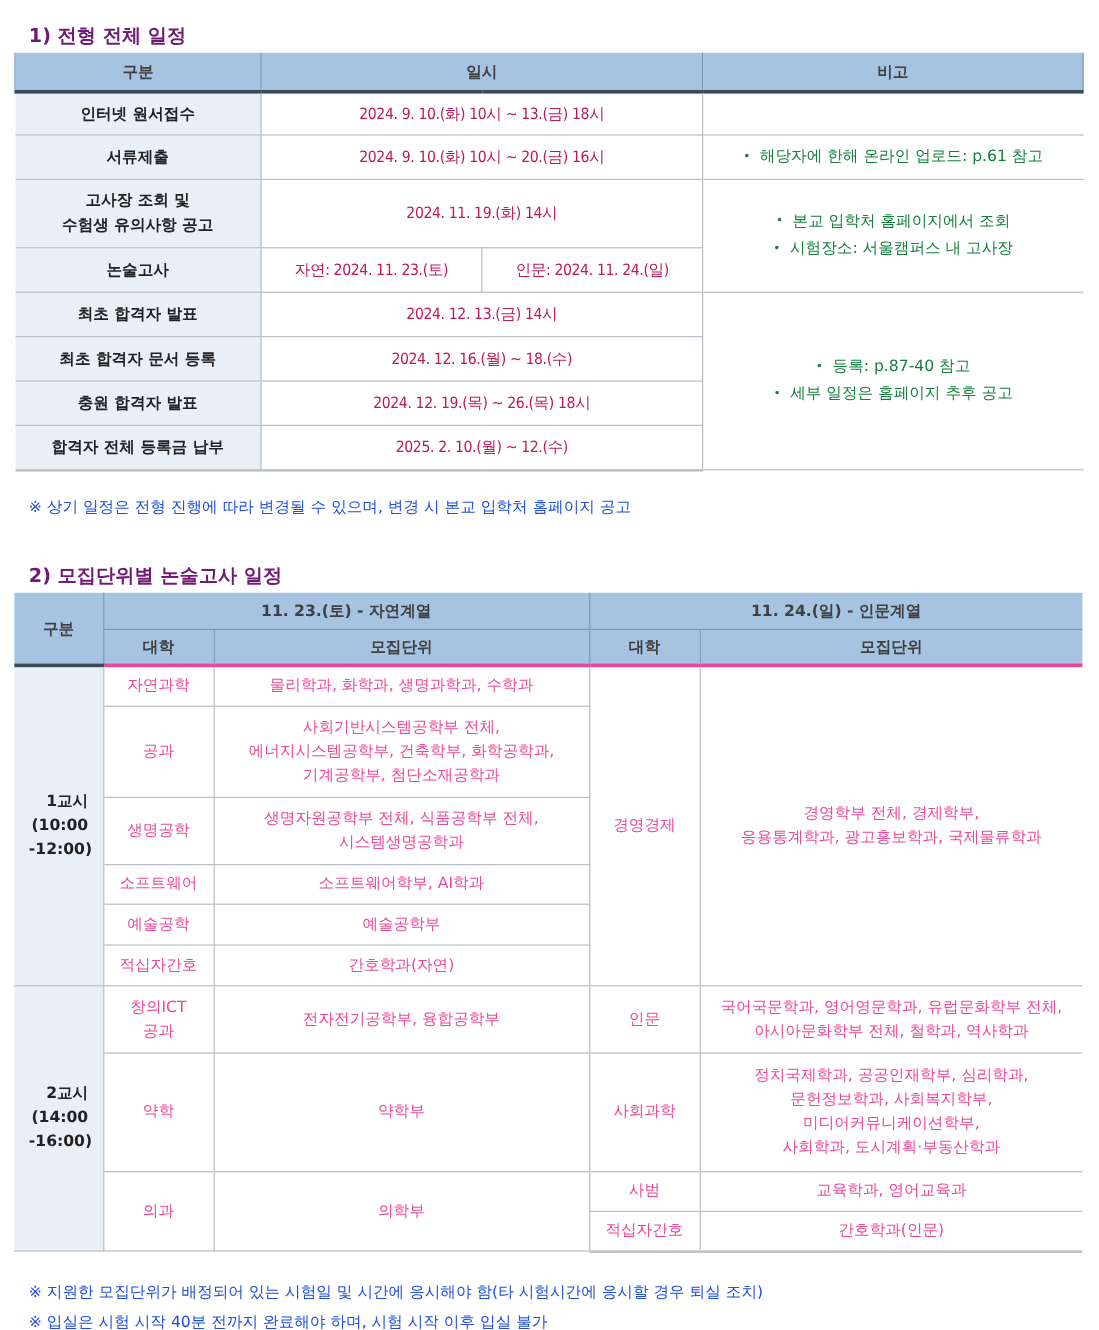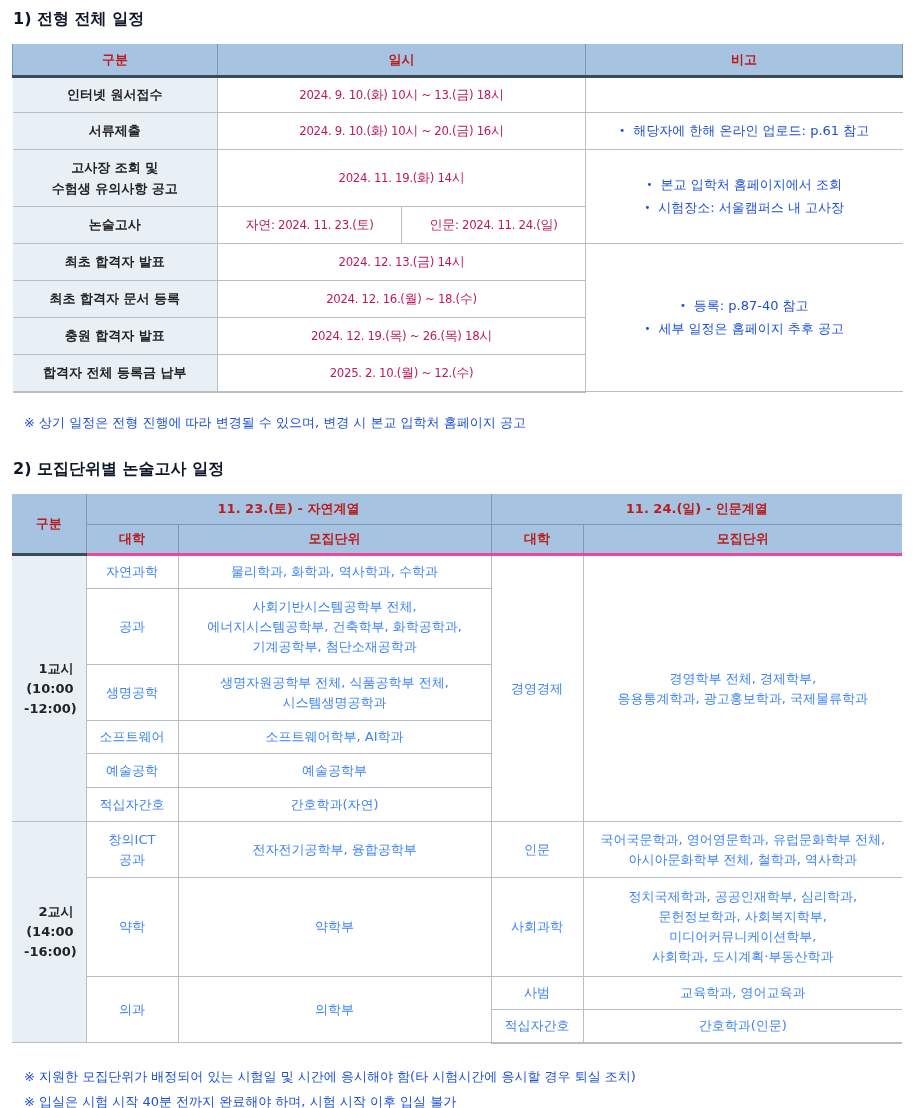--- a/index.html
+++ b/index.html
@@ -3,42 +3,42 @@
 <meta charset="utf-8">
 <style>
   html, body { margin: 0; padding: 0; background: #ffffff; }
   body {
     width: 916px; height: 1108px; position: relative; overflow: hidden;
     font-family: "DejaVu Sans", "Liberation Sans", sans-serif;
     color: #333333;
   }
   .section-title {
     position: absolute; left: 12px;
-    font-size: 16px; font-weight: bold; color: #0f172a; margin: 1px;
+    font-size: 16px; font-weight: bold; color: #701a75; margin: 12px;
   }
   table { border-collapse: collapse; position: absolute; table-layout: fixed; }
   th {
-    background: #a6c4e2; color: #b91c1c; font-weight: bold; font-size: 13px;
+    background: #a6c4e2; color: #404040; font-weight: bold; font-size: 13px;
     text-align: center; padding: 0; border-left: 1px solid #7d98b3; border-right: 1px solid #7d98b3;
   }
   td { font-size: 13px; padding: 0 12px; border: 1px solid #b8bec4; vertical-align: middle; text-align: center; }
   .t1 { left: 12px; top: 44px; width: 890px; }
   .t1 thead th { height: 31px; border-bottom: 3px solid #3b4a57; }
   .t1 td.label { background: #e8eff5; font-weight: bold; color: #222; }
   .t1 td.value { color: #be185d; font-family: "DejaVu Sans Condensed", "DejaVu Sans", sans-serif; letter-spacing: -0.3px; }
   .t1 tr td:first-child { border-left: none; }
   .t1 tr td:last-child { border-right: none; }
   .t1 tbody tr:last-child td { border-bottom: 2px solid #b8bec4; }
-  .bullet { display: block; line-height: 22px; color: #1d4ed8; }
+  .bullet { display: block; line-height: 22px; color: #15803d; }
   .bullet::before { content: "\2022"; margin-right: 8px; font-size: 10px; position: relative; top: -1px; }
   .note { position: absolute; left: 12px; font-size: 13px; color: #1d4ed8; margin: 12px; text-align: right; }
   .t2 { left: 12px; top: 494px; width: 890px; }
   .t2 thead th { height: 30px; border-bottom: 1px solid #7d98b3; }
   .t2 thead tr.sub th { border-bottom: 3px solid #ec4899; height: 28px; }
-  .t2 td { font-size: 13px; color: #3b82f6; line-height: 20px; }
+  .t2 td { font-size: 13px; color: #ec4899; line-height: 20px; }
   .t2 td.period { background: #e8eff5; text-align: right; font-weight: bold; color: #222; border-left: none; }
   .t2 td.college { text-align: center; padding: 0 4px; }
   .t2 td.units:last-child { border-right: none; }
   .t2 tbody tr:last-child td { border-bottom: 2px solid #b8bec4; }
 </style>
 </head>
 <body>
 
 <h2 class="section-title" style="top:8px;">1) 전형 전체 일정</h2>
 
@@ -134,21 +134,21 @@
     </tr>
   </thead>
   <tbody>
     <tr style="height:34px">
       <td class="period" rowspan="6">
         <div>1교시</div>
         <div>(10:00</div>
         <div>-12:00)</div>
       </td>
       <td class="college">자연과학</td>
-      <td>물리학과, 화학과, 역사학과, 수학과</td>
+      <td>물리학과, 화학과, 생명과학과, 수학과</td>
       <td class="college" rowspan="6">경영경제</td>
       <td class="units" rowspan="6">
         <div>경영학부 전체, 경제학부,</div>
         <div>응용통계학과, 광고홍보학과, 국제물류학과</div>
       </td>
     </tr>
     <tr style="height:76px">
       <td class="college">공과</td>
       <td>
         <div>사회기반시스템공학부 전체,</div>

